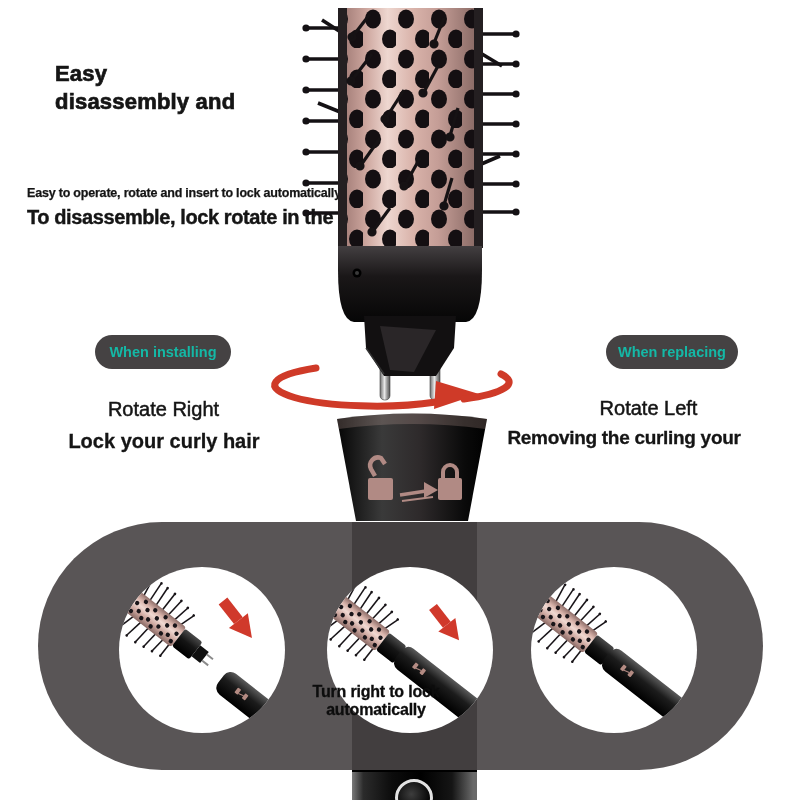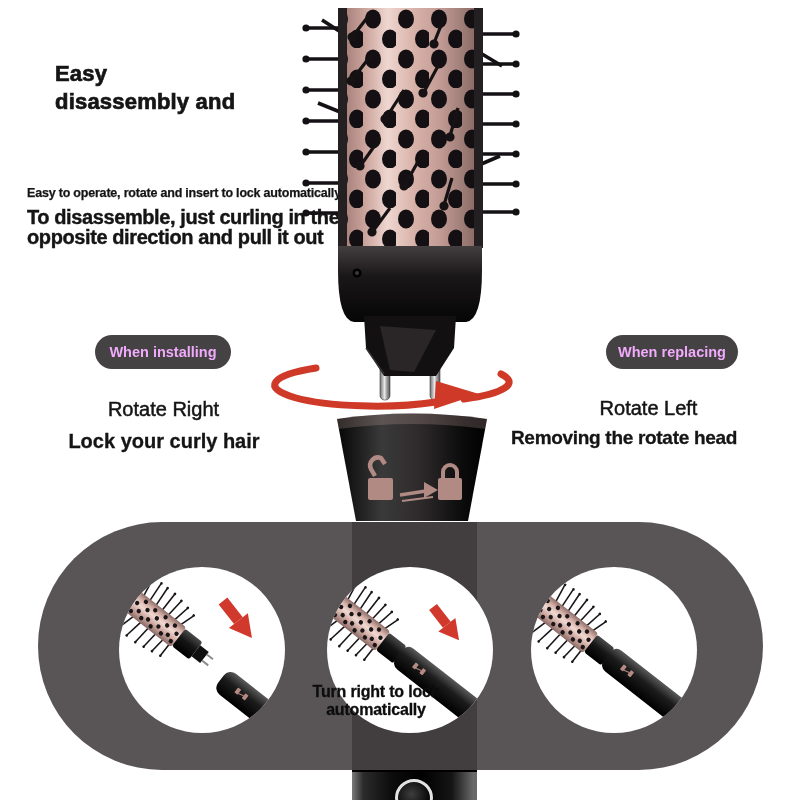--- a/index.html
+++ b/index.html
@@ -18,21 +18,21 @@
   }
   .abs{position:absolute;}
   
   .headline{left:55px;top:52px;font-size:22px;line-height:28px;font-weight:700;
     letter-spacing:.2px;-webkit-text-stroke:.7px var(--ink);}
   .tip{left:27px;top:178px;font-size:12.5px;font-weight:700;letter-spacing:-.2px;
     -webkit-text-stroke:.25px var(--ink);}
   .intro{left:27px;top:199px;font-size:20px;line-height:20px;font-weight:700;
     letter-spacing:-.4px;-webkit-text-stroke:.4px var(--ink);}
   
-  .badge{height:34px;border-radius:17px;background:var(--badge_gray);color:#f0abfc;
+  .badge{height:34px;border-radius:17px;background:var(--badge_gray);color:#14b8a6;
     font-size:14.5px;font-weight:700;display:flex;align-items:center;justify-content:center;}
   .badge-left{left:95px;top:327px;width:136px;}
   .badge-right{left:606px;top:327px;width:132px;}
   .side-title{font-size:20px;font-weight:400;text-align:center;-webkit-text-stroke:.5px var(--ink);}
   .t-left{left:85px;top:390px;width:157px;}
   .t-right{left:570px;top:389px;width:157px;}
   .side-cap{font-weight:700;text-align:center;-webkit-text-stroke:.3px var(--ink);}
   .c-left{left:58px;top:422px;width:212px;font-size:20px;}
   .c-right{left:478px;top:419px;width:292px;font-size:19px;letter-spacing:-.3px;}
   
@@ -60,31 +60,30 @@
 <body>
 
 <div class="canvas">
 
   <div class="abs headline">
     <div>Easy</div>
     <div>disassembly and</div>
   </div>
   <div class="abs tip">Easy to operate, rotate and insert to lock automatically</div>
   <div class="abs intro">
-    <div>To disassemble, just curling in the</div>
-    <div>opposite direction and pull it out</div>
+    <div>To disassemble, lock rotate in the</div>
   </div>
 
   <div class="abs badge badge-left">When installing</div>
   <div class="abs side-title t-left">Rotate Right</div>
   <div class="abs side-cap c-left">Lock your curly hair</div>
 
   <div class="abs badge badge-right">When replacing</div>
   <div class="abs side-title t-right">Rotate Left</div>
-  <div class="abs side-cap c-right">Removing the rotate head</div>
+  <div class="abs side-cap c-right">Removing the curling your</div>
 
   <div class="abs pill">
     <div class="pill-band"></div>
 
     <div class="step-circle sc1">
       <svg viewBox="0 0 166 166">
         <g transform="translate(8,30) rotate(38) scale(0.78)">
           <use href="#m-head"></use>
             <use href="#m-plug"></use>
         </g>

